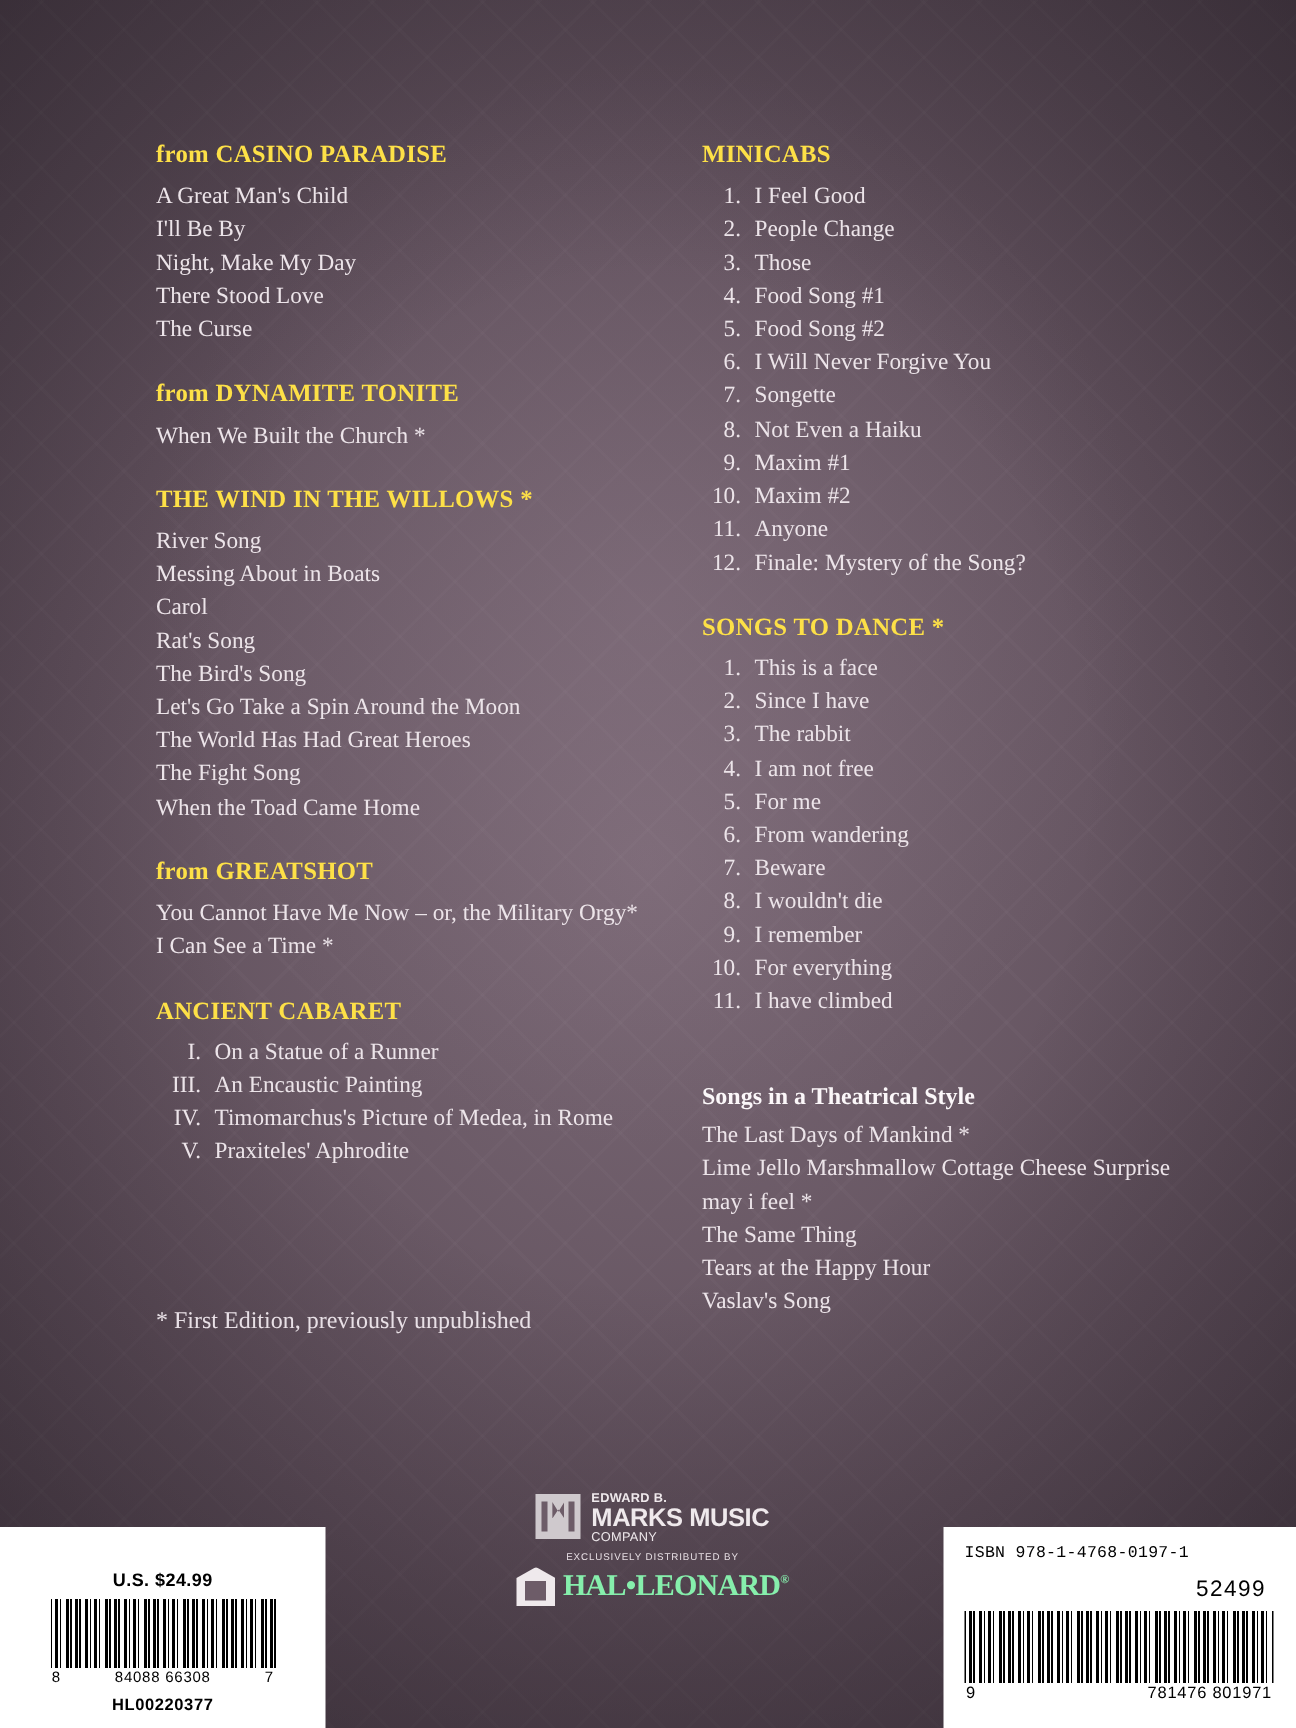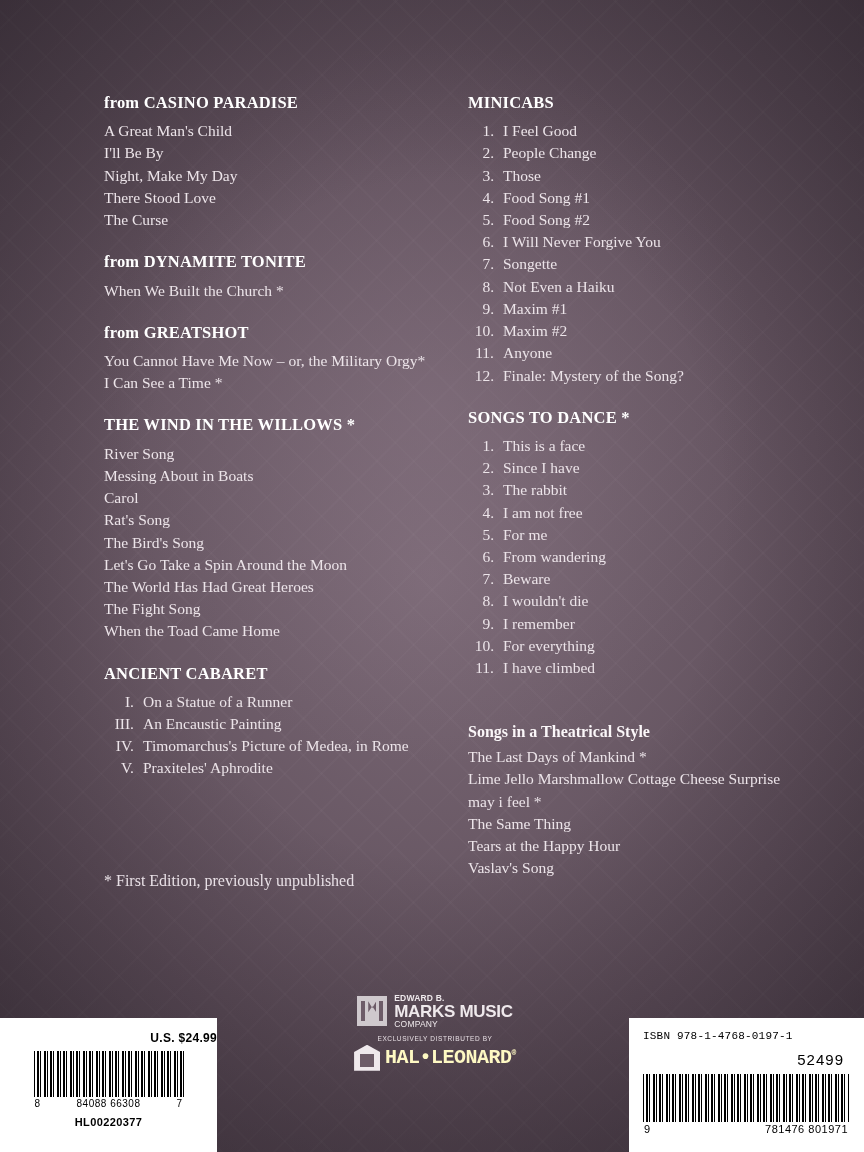--- a/index.html
+++ b/index.html
@@ -49,21 +49,21 @@
   .col-right { left: 468px; width: 360px; }
 
   .group { margin-bottom: 20px; }
 
   .group-title {
     font-size: 16.5px;
     font-weight: bold;
     letter-spacing: 0.2px;
     margin-bottom: 6px;
     line-height: 1.35;
-    color: #ffffff;
+    color: #fde047;
   }
 
   .plain-title {
     font-size: 16px;
     font-weight: bold;
     margin-bottom: 5px;
     color: #fbf7f9;
     margin-top: 44px;
   }
 
@@ -111,25 +111,25 @@
     height: 134px;
   }
   .panel-right {
     left: 629px;
     top: 1018px;
     width: 235px;
     height: 134px;
   }
 
   .price {
-    text-align: right;
+    text-align: center;
     font-family: "Liberation Sans", sans-serif;
     font-size: 12px;
     font-weight: bold;
-    padding-top: 13px;
+    padding-top: 28px;
     letter-spacing: 0.3px;
   }
 
   .barcode-wrap {
     margin: 6px auto 0 auto;
     width: 150px;
   }
   .barcode {
     height: 46px;
     width: 100%;
@@ -251,24 +251,24 @@
     position: relative;
   }
   .hal-mark:after {
     content: "";
     position: absolute;
     left: 6px; top: 9px;
     width: 14px; height: 13px;
     background: #6d5c68;
   }
   .hal-text {
-    font-family: Liberation Mono, monospace;
+    font-family: Liberation Serif, serif;
     font-size: 20px;
     font-weight: bold;
-    color: #fef9c3;
+    color: #86efac;
     letter-spacing: -0.5px;
   }
   .hal-text sup { font-size: 8px; vertical-align: super; }
 </style>
 </head>
 <body>
 
 <div class="bg"></div>
 <div class="bg-vignette"></div>
 
@@ -281,41 +281,41 @@
       <div class="track">A Great Man's Child</div>
       <div class="track">I'll Be By</div>
       <div class="track">Night, Make My Day</div>
       <div class="track">There Stood Love</div>
       <div class="track">The Curse</div>
     </div>
 
     <div class="group">
       <div class="group-title">from DYNAMITE TONITE</div>
       <div class="track">When We Built the Church *</div>
-    </div>
-
-    <div class="group">
-      <div class="group-title">from GREATSHOT</div>
-      <div class="track">You Cannot Have Me Now – or, the Military Orgy*</div>
-      <div class="track">I Can See a Time *</div>
     </div>
 
     <div class="group">
       <div class="group-title">THE WIND IN THE WILLOWS *</div>
       <div class="track">River Song</div>
       <div class="track">Messing About in Boats</div>
       <div class="track">Carol</div>
       <div class="track">Rat's Song</div>
       <div class="track">The Bird's Song</div>
       <div class="track">Let's Go Take a Spin Around the Moon</div>
       <div class="track">The World Has Had Great Heroes</div>
       <div class="track">The Fight Song</div>
       <div class="track">When the Toad Came Home</div>
     </div>
 
+    <div class="group">
+      <div class="group-title">from GREATSHOT</div>
+      <div class="track">You Cannot Have Me Now – or, the Military Orgy*</div>
+      <div class="track">I Can See a Time *</div>
+    </div>
+
     <div class="group num-list roman-list">
       <div class="group-title">ANCIENT CABARET</div>
       <div class="track">
         <span class="num">I.</span>
         <span>On a Statue of a Runner</span>
       </div>
       <div class="track">
         <span class="num">III.</span>
         <span>An Encaustic Painting</span>
       </div>

